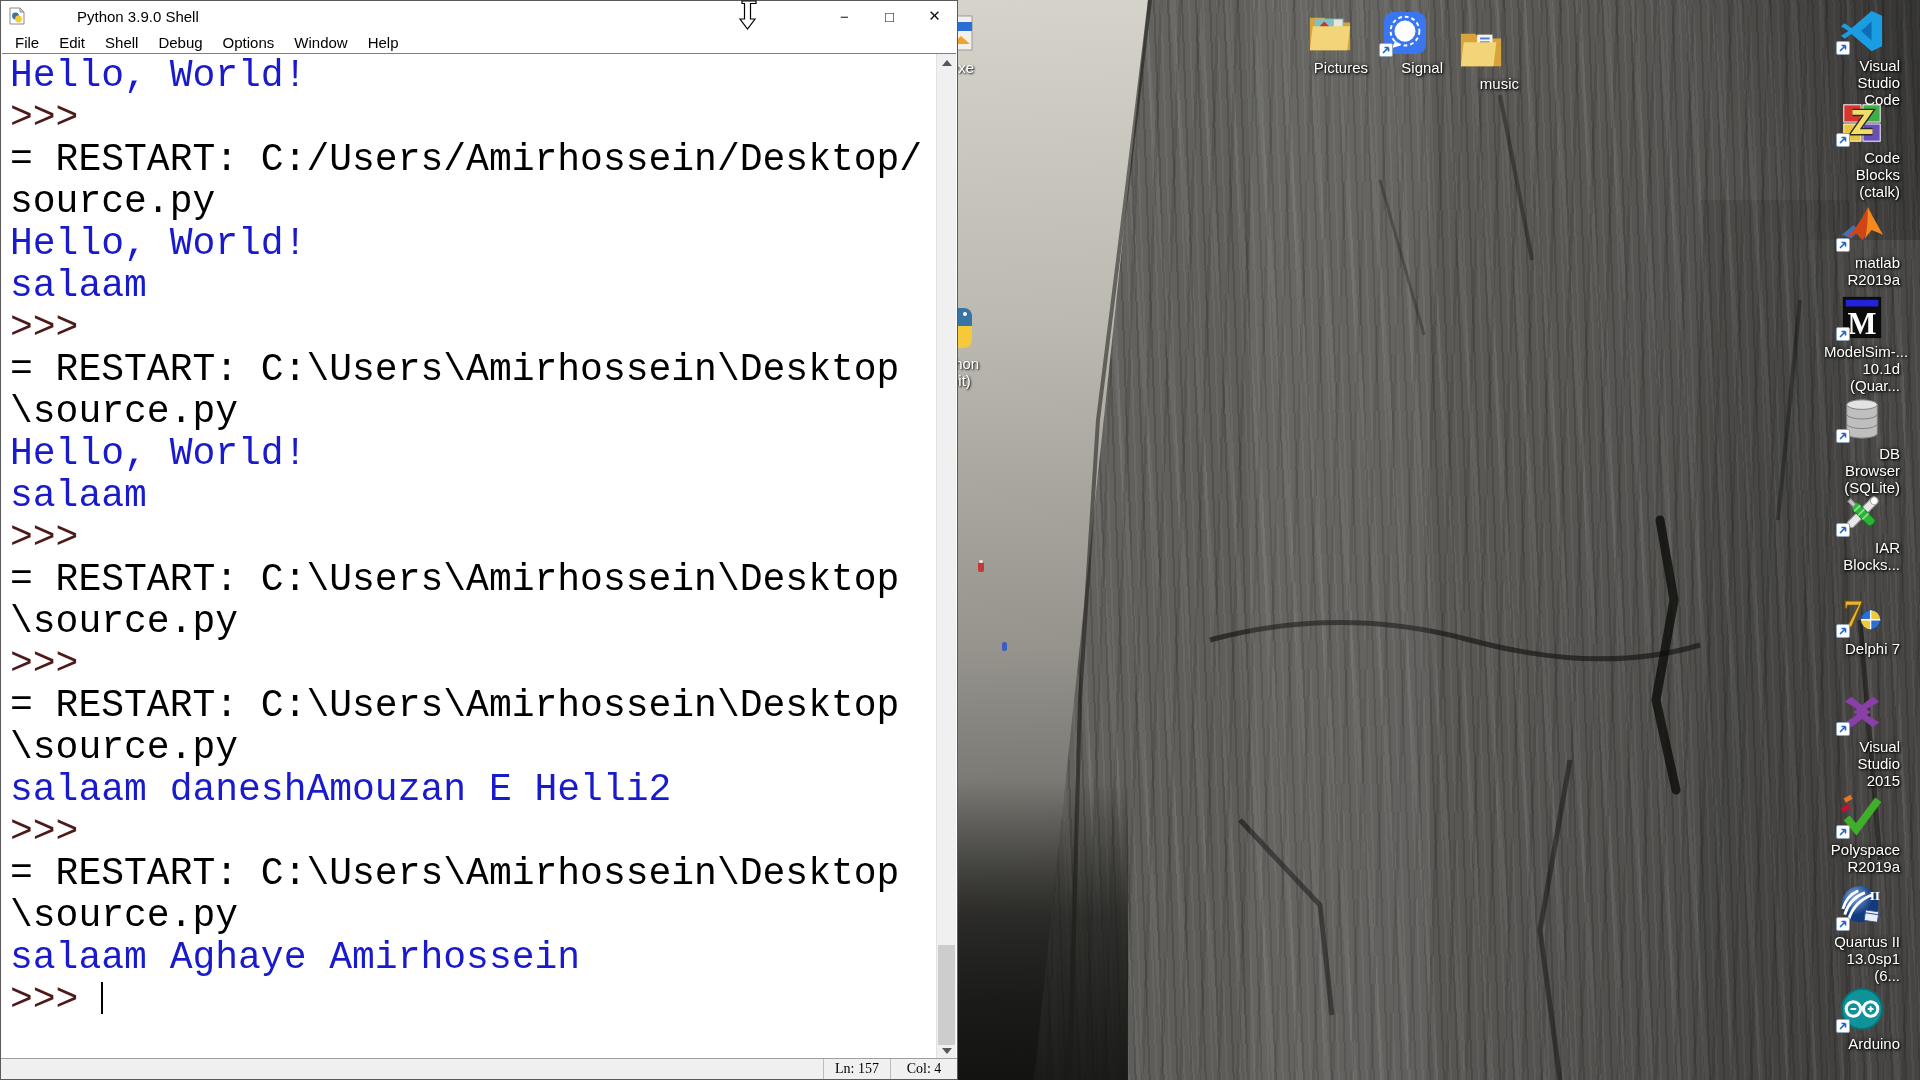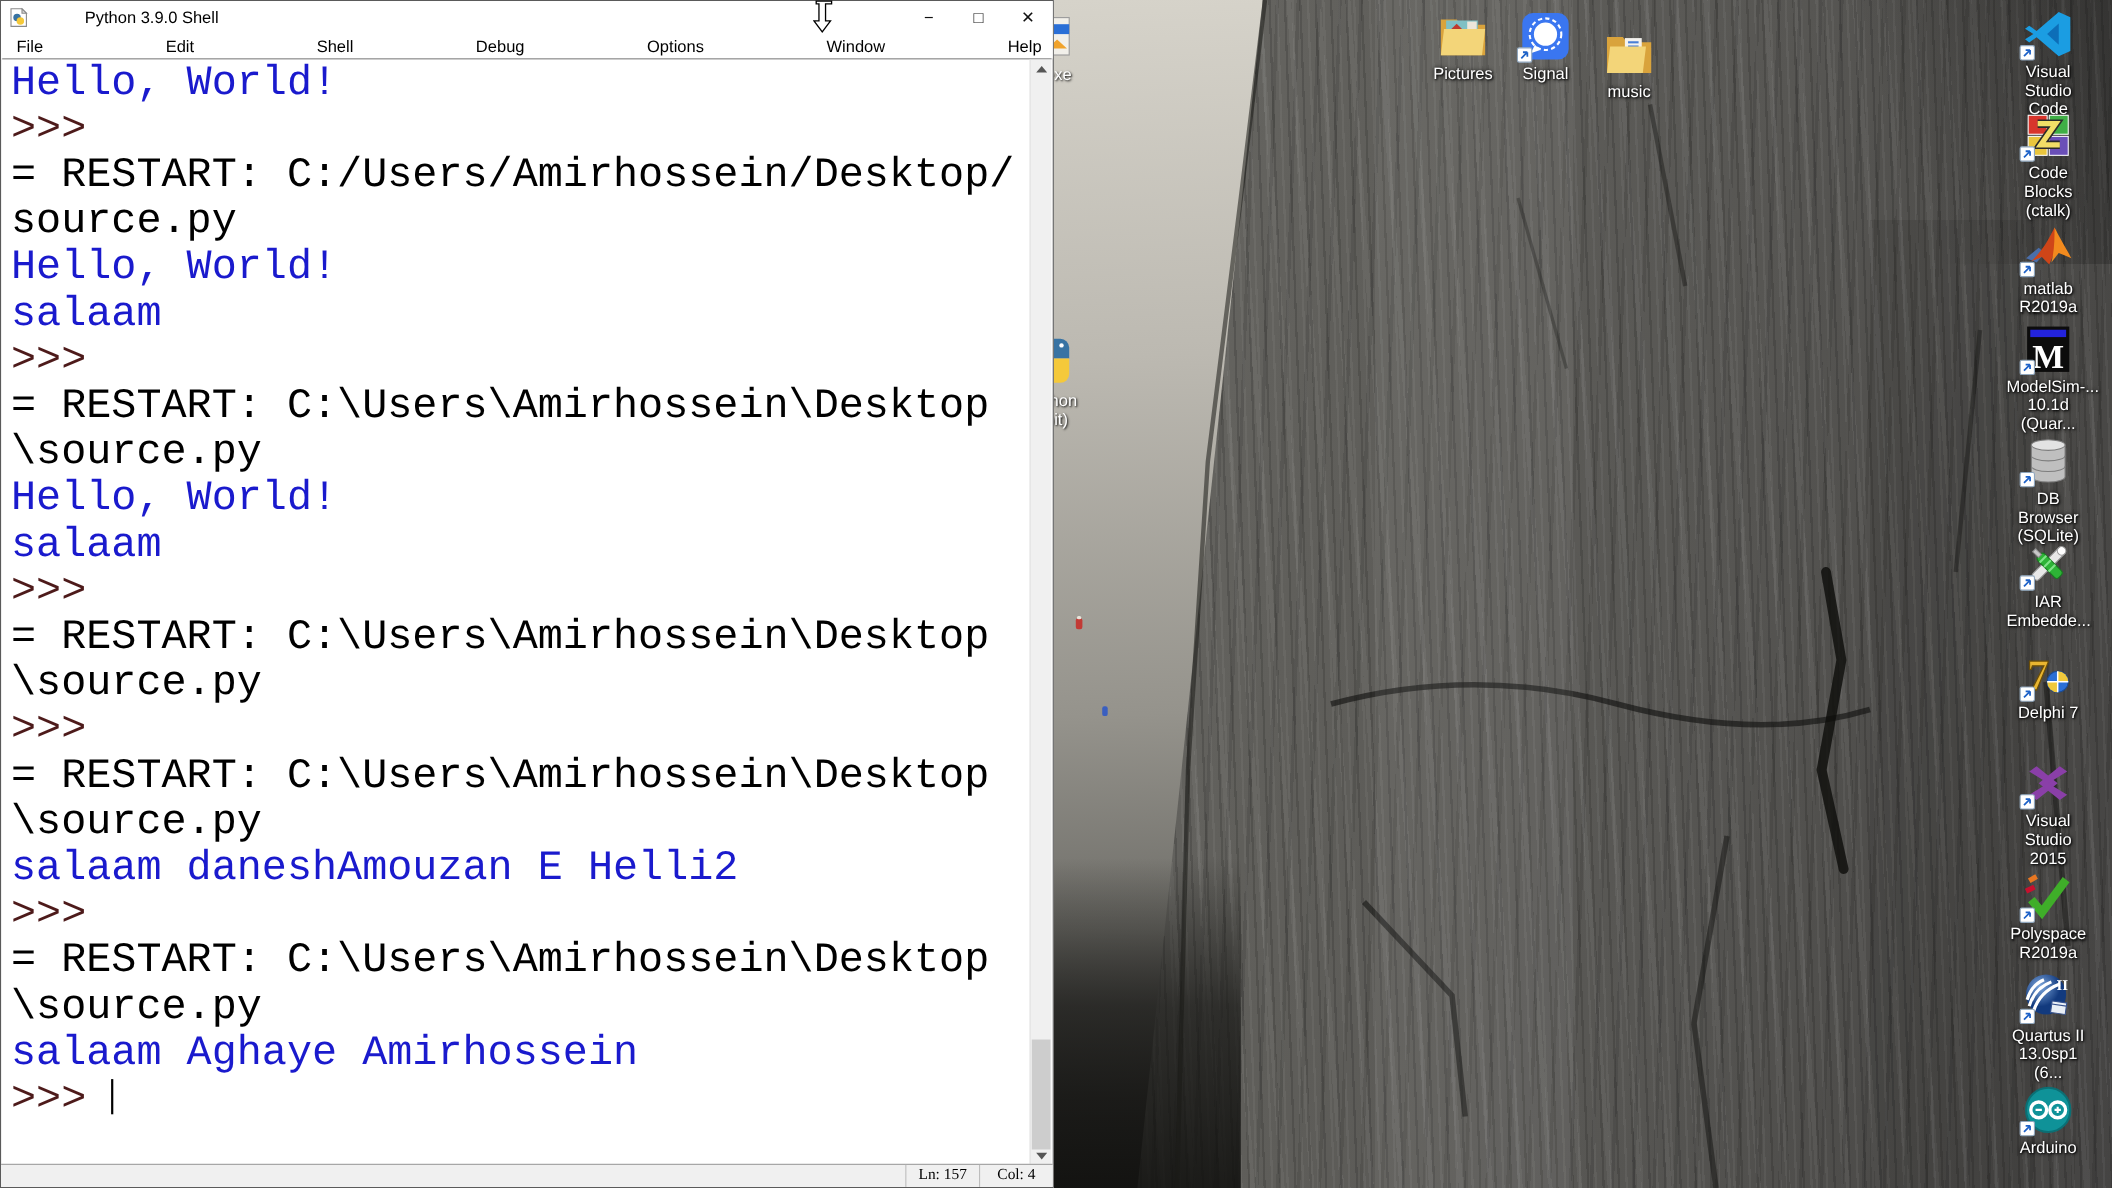--- a/index.html
+++ b/index.html
@@ -16,42 +16,42 @@
   .slab{position:absolute;left:958px;top:0;width:190px;height:100%;
     background:linear-gradient(178deg,#d6d3ca 0%,#bcb9b1 30%,#95938c 60%,#6e6d68 78%,#3a3937 92%,#2b2a28 100%);
     clip-path:polygon(0 0,100% 0,40% 100%,0 100%);}
   .shadow-bl{position:absolute;left:958px;bottom:0;width:170px;height:300px;
     background:linear-gradient(to bottom,rgba(20,20,18,0) 0%,rgba(20,20,18,.65) 45%,rgba(15,15,13,.85) 100%);}
   .darktop{position:absolute;right:0;top:0;width:260px;height:240px;
     background:linear-gradient(250deg,rgba(10,10,10,.35),rgba(10,10,10,0) 70%);}
   .cracks{position:absolute;inset:0;}
 
   
-  .dicon{position:absolute;width:76px;text-align:center;cursor:default;z-index:3;}
+  .dicon{position:absolute;width:76px;text-align:right;cursor:default;z-index:3;}
   .ric{left:1824px;}
   .ic{position:relative;width:46px;height:46px;margin:0 auto;}
   .ic svg{width:46px;height:46px;display:block;}
   .sc{position:absolute;left:-3px;bottom:-1px;width:14px;height:14px;background:#fff;
       border:1px solid #8fa6bd;border-radius:2px;box-sizing:border-box;}
   .sc svg{width:100%;height:100%;display:block;}
   .lbl{margin-top:3px;font-size:15px;line-height:17px;color:#fff;
        text-shadow:1px 1px 2px #000,0 0 4px #000;}
   .frag{position:absolute;z-index:5;color:#fff;font-size:15px;text-shadow:1px 1px 2px #000;}
 
   
   .pywin{position:absolute;left:0;top:0;width:958px;height:1080px;background:#fff;
          border:1px solid #5a5a5a;box-sizing:border-box;z-index:10;}
   .titlebar{height:30px;display:flex;align-items:center;background:#fff;gap:43px;}
   .t-icon{margin-left:7px;width:18px;height:18px;}
   .t-text{margin-left:8px;font-size:15px;color:#000;}
   .t-btns{margin-left:auto;display:flex;height:30px;}
   .t-btn{width:45px;height:30px;display:flex;align-items:center;justify-content:center;
          font-size:15px;color:#111;}
   .menubar{height:22px;display:flex;align-items:center;background:#fff;font-size:15px;
-           color:#000;padding-left:4px;justify-content:space-between;}
+           color:#000;padding-left:4px;}
   .menu-item{padding:0 10px;}
   .textarea{position:absolute;top:52px;left:1px;right:1px;bottom:20px;background:#fff;
             border-top:1px solid #7f7f7f;overflow:hidden;padding-left:45px;}
   .shell-text{position:absolute;left:0;top:0;right:20px;bottom:0;padding:1px 0 0 8px;
               font-family:"Liberation Mono","DejaVu Sans Mono",monospace;
               font-size:38px;line-height:42px;overflow:hidden;}
   .ln{white-space:pre-wrap;word-break:break-all;}
   .t-out{color:#1a1acd;}
   .t-restart{color:#000;}
   .t-prompt{color:#4d1a1a;}
@@ -264,21 +264,21 @@
         </g>
       </svg>
       <span class="sc">
         <svg viewBox="0 0 12 12">
             <path d="M3 9 L8.5 3.5 M8.5 3.5 h-4 M8.5 3.5 v4" stroke="#1e62c8" stroke-width="1.6" fill="none"></path>
           </svg>
       </span>
     </div>
     <div class="lbl">
       <div>IAR</div>
-      <div>Embedde...</div>
+      <div>Blocks...</div>
     </div>
   </div>
 
   <div class="dicon ric" style="top:591px">
     <div class="ic">
       <svg viewBox="0 0 48 48">
         <text x="4" y="38" font-size="42" font-weight="bold" fill="#e9b javascript:void(0)530" style="fill:#e9b530" stroke="#6b4e08" stroke-width="1.2" font-family="Liberation Serif, serif">7</text>
         <circle cx="33" cy="30" r="10" fill="#2a6fd6" stroke="#1b4a92"></circle>
         <path d="M33 20 a10 10 0 0 1 10 10 h-10 z" fill="#f0c93c"></path>
         <path d="M33 40 a10 10 0 0 1 -10 -10 h10 z" fill="#f0c93c"></path>

